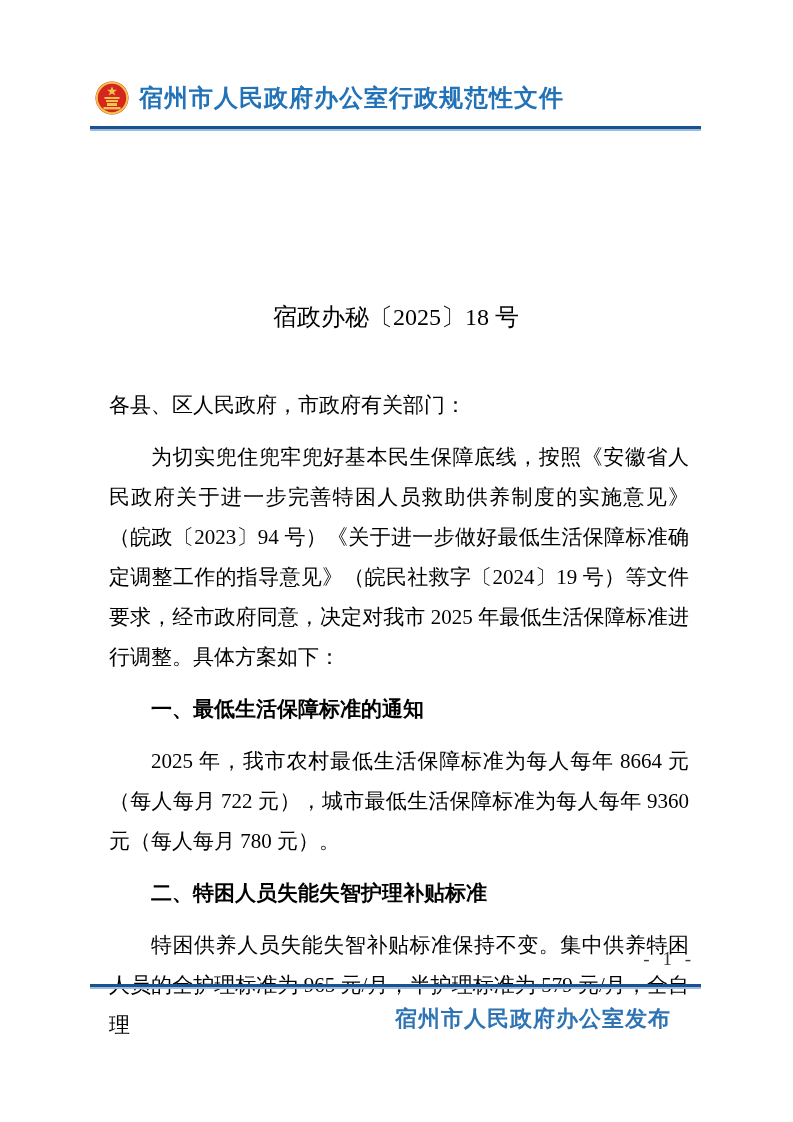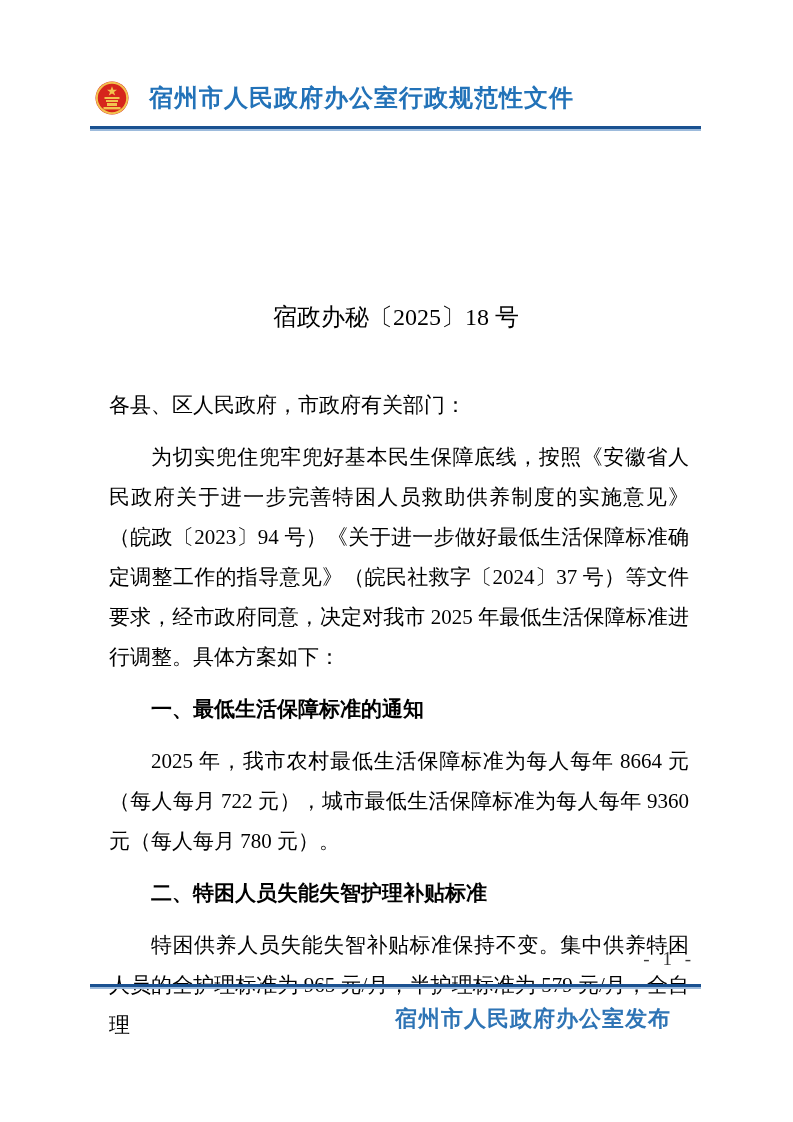--- a/index.html
+++ b/index.html
@@ -18,21 +18,21 @@
   }
 
   
   .banner {
     position: absolute;
     top: 80px;
     left: 94px;
     width: 610px;
     display: flex;
     align-items: center;
-    gap: 19px;
+    gap: 9px;
   }
   .emblem {
     width: 36px;
     height: 36px;
     flex: 0 0 auto;
     display: inline-block;
   }
   .banner-text {
     font-family: "Liberation Sans", "DejaVu Sans", sans-serif;
     font-weight: bold;
@@ -138,21 +138,21 @@
     <span class="banner-text">宿州市人民政府办公室行政规范性文件</span>
   </div>
 
   <div class="rule rule-top"></div>
 
 
   <div class="doc-number">宿政办秘〔2025〕18 号</div>
 
   <div class="body-text">
     <p>各县、区人民政府，市政府有关部门：</p>
-    <p class="indent">为切实兜住兜牢兜好基本民生保障底线，按照《安徽省人民政府关于进一步完善特困人员救助供养制度的实施意见》（皖政〔2023〕94 号）《关于进一步做好最低生活保障标准确定调整工作的指导意见》（皖民社救字〔2024〕37 号）等文件要求，经市政府同意，决定对我市 2025 年最低生活保障标准进行调整。具体方案如下：</p>
+    <p class="indent">为切实兜住兜牢兜好基本民生保障底线，按照《安徽省人民政府关于进一步完善特困人员救助供养制度的实施意见》（皖政〔2023〕94 号）《关于进一步做好最低生活保障标准确定调整工作的指导意见》（皖民社救字〔2024〕19 号）等文件要求，经市政府同意，决定对我市 2025 年最低生活保障标准进行调整。具体方案如下：</p>
     <p class="section-heading">一、最低生活保障标准的通知</p>
     <p class="indent">2025 年，我市农村最低生活保障标准为每人每年 8664 元（每人每月 722 元），城市最低生活保障标准为每人每年 9360 元（每人每月 780 元）。</p>
     <p class="section-heading">二、特困人员失能失智护理补贴标准</p>
     <p class="indent">特困供养人员失能失智补贴标准保持不变。集中供养特困人员的全护理标准为 965 元/月，半护理标准为 579 元/月，全自理</p>
   </div>
 
   <div class="page-number">- 1 -</div>
 
   <div class="rule rule-bottom"></div>
 

